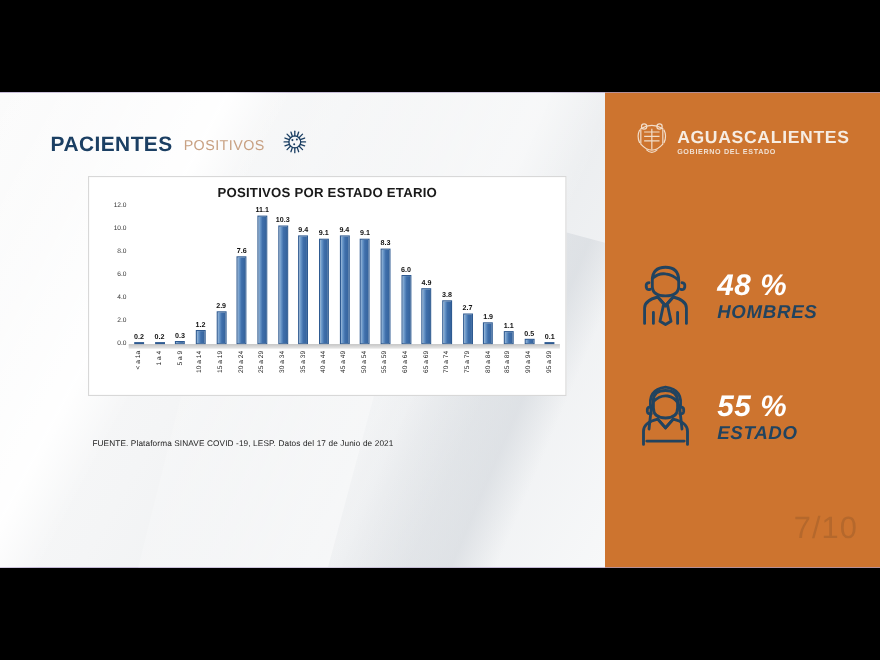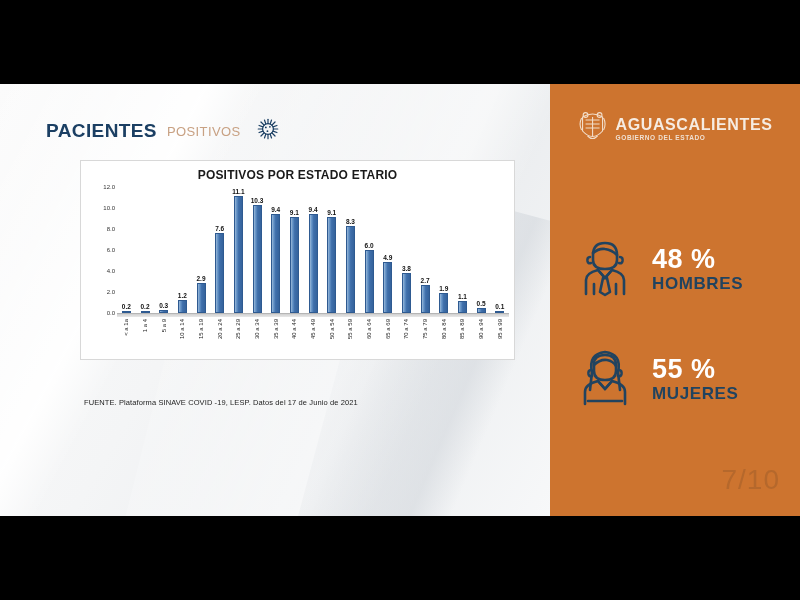--- a/index.html
+++ b/index.html
@@ -130,21 +130,21 @@
     position: absolute; left: 50%; top: 24px; transform: translateX(-50%);
     display: flex; align-items: center; gap: 8px;
   }
   .gov-text { line-height: 1.12; }
   .gov-l1 { font-size: 16px; font-weight: bold; color: #f6ece2; letter-spacing: .6px; }
   .gov-l2 { font-size: 6.5px; font-weight: bold; color: #f0e0d2; letter-spacing: .6px; }
 
   .stat-row { position: absolute; left: 26px; display: flex; align-items: center; gap: 18px; }
   .stat-row.men { top: 152px; }
   .stat-row.women { top: 262px; }
-  .stat-text { line-height: 1.1; }
+  .stat-text { line-height: 1.1; font-style: italic; }
   .stat-pct { font-size: 27px; font-weight: bold; color: #ffffff; letter-spacing: .5px; }
   .stat-lbl { font-size: 17px; font-weight: bold; color: #21435f; letter-spacing: .6px; }
 
   #page-indicator {
     position: absolute; right: 20px; bottom: 20px;
     font-size: 28px; font-weight: 300; color: #b5682c; letter-spacing: 1px;
   }
 </style>
 </head>
 <body>
@@ -419,20 +419,20 @@
               <path d="M43 24 Q46 24 45.5 28 Q45 31 42 30"></path>
               <path d="M16 26 L14 44 M42 26 L44 44"></path>
               <path d="M9 58 L9 46 Q9 38 22 35 L29 43 L36 35 Q49 38 49 46 L49 58"></path>
               <path d="M22 35 L29 43 L36 35"></path>
               <path d="M12 55 L46 55"></path>
             </g>
           </svg>
         </span>
         <span class="stat-text">
           <div class="stat-pct">55 %</div>
-          <div class="stat-lbl">MUJERES</div>
+          <div class="stat-lbl">ESTADO</div>
         </span>
       </div>
 
       <div id="page-indicator">7/10</div>
     </div>
   </div>
 </div>
 
 </body></html>

